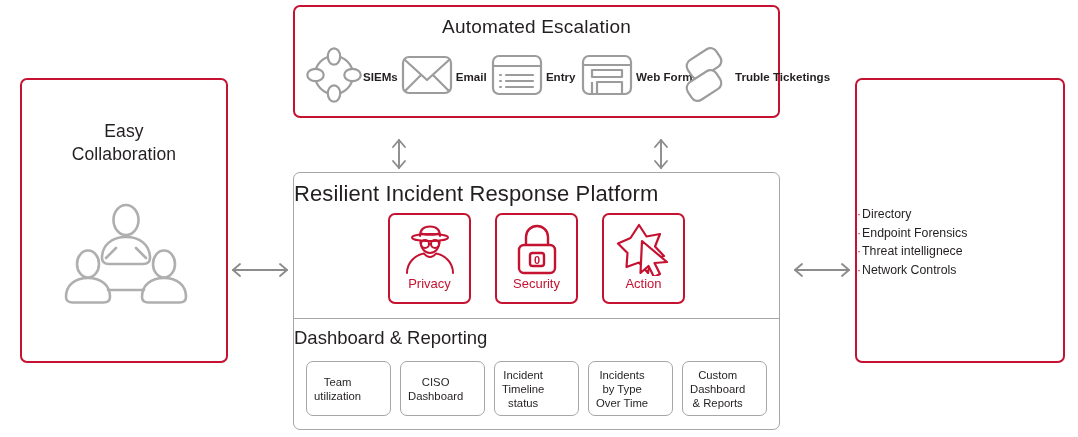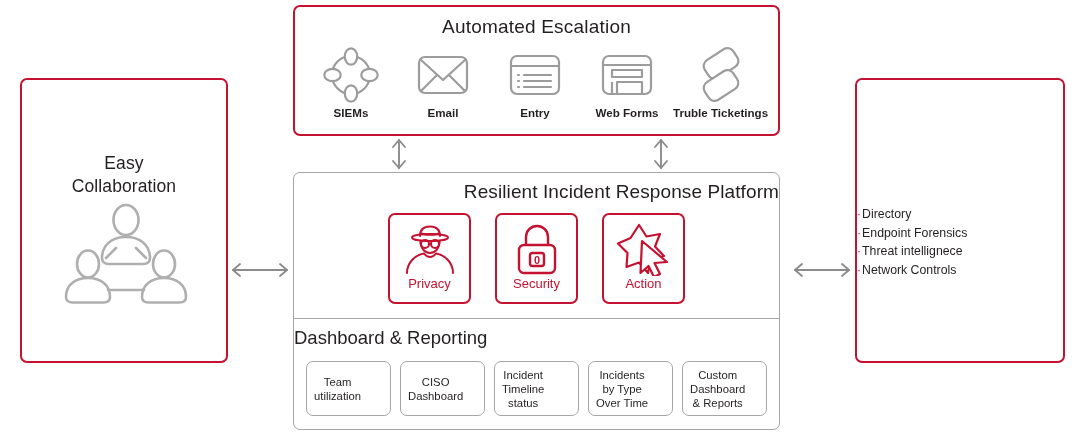--- a/index.html
+++ b/index.html
@@ -37,21 +37,21 @@
 
   .side-title{
     position:absolute;
     left:0; right:0;
     text-align:center;
     font-size:17.5px;
     line-height:23px;
     color:#231f20;
     letter-spacing:.1px;
   }
-  #easy-collab .side-title{ top:40px;margin-top:32px; }
+  #easy-collab .side-title{ top:40px; }
   #infra .side-title{ top:38px; }
 
   .bullet-list{
     position:absolute;
     left:0; right:0;
     top:125px;
     text-align:left;
   }
   .bullet-list .bl-item{
     font-size:12.3px;
@@ -62,44 +62,44 @@
   .bullet-list .bl-dot{
     color:#C41230;
     font-size:12.3px;
     margin-right:1px;
   }
 
   
   #collab-graphic{ position:absolute; left:34px; top:118px; }
 
   
-  #escalation{ left:293px; top:5px; width:487px; height:131px; }
+  #escalation{ left:293px; top:5px; width:487px; height:113px; }
   #escalation .box-title{
     position:absolute; left:0; right:0; top:9px;
     text-align:center; font-size:19px; color:#231f20; letter-spacing:.2px;
   }
   .esc-row{
     position:absolute; left:10px; right:10px; top:40px; height:84px;
     display:flex; justify-content:space-around; align-items:flex-start;
   }
   .esc-item{
     width:95px;
-    display:flex; flex-direction:column; align-items:center;
+    display:flex; flex-direction:row; align-items:center;
   }
   .esc-ico{ height:56px; display:flex; align-items:center; justify-content:center; }
   .esc-label{
     margin-top:3px;
     font-size:11.6px; color:#231f20; white-space:nowrap; font-weight:600;
   }
 
   
   #platform{ left:293px; top:172px; width:487px; height:258px; }
   #platform .box-title{
     position:absolute; left:0; right:0; top:8px;
-    text-align:right; font-size:19px; color:#231f20; letter-spacing:.1px;
+    text-align:left; font-size:22px; color:#231f20; letter-spacing:.1px;
   }
   #plat-divider{
     position:absolute; left:0; right:0; top:145px;
     border-top:1.4px solid #A6A6A6;
   }
   .cap-row{
     position:absolute; left:0; right:0; top:40px; height:95px;
     display:flex; justify-content:center; align-items:flex-start; gap:24px;
   }
   .cap-card{

